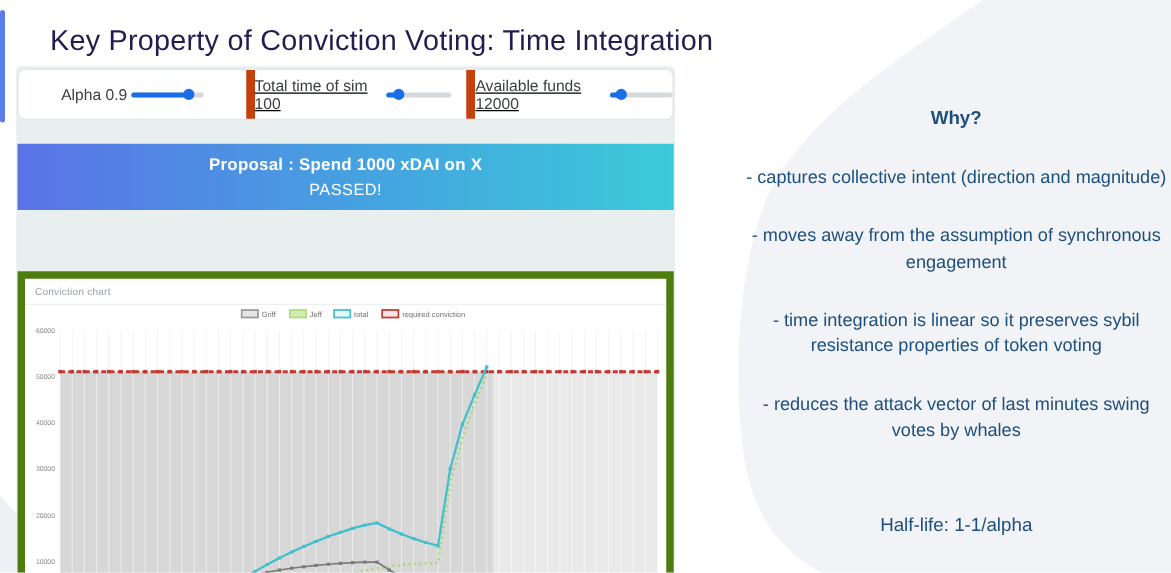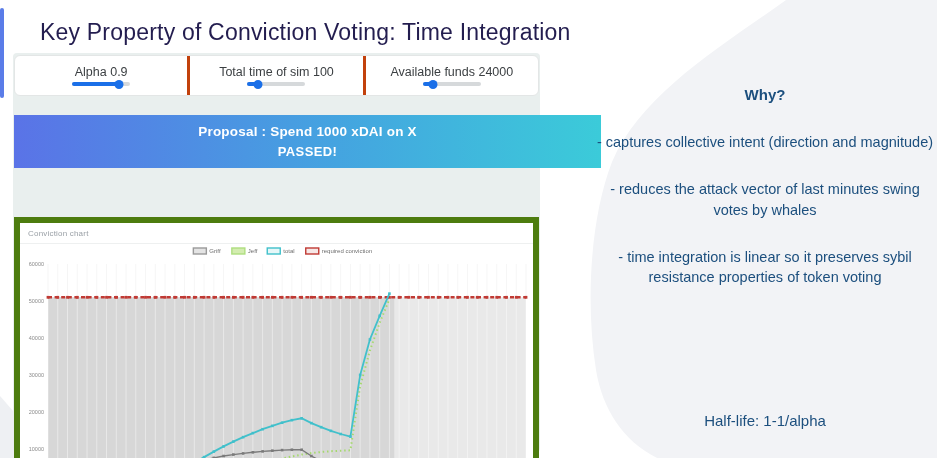--- a/index.html
+++ b/index.html
@@ -17,35 +17,35 @@
   }
 
   .app-bg{position:absolute;left:13px;top:53px;width:527px;height:399px;background:#e9efee;z-index:1;border-radius:4px;}
 
   
   .slider-card{
     position:absolute;left:14px;top:55px;width:525px;height:41px;z-index:2;
     background:#ffffff;border:1px solid #e3e6e6;border-radius:6px;
     display:flex;box-sizing:border-box;
   }
-  .slider-col{flex:1;display:flex;flex-direction:column;align-items:center;justify-content:center;gap:3px;}
-  .slider-col + .slider-col{border-left:3px solid #c2410c;}
+  .slider-col{flex:1;display:flex;flex-direction:row;align-items:center;justify-content:center;gap:3px;margin-left:12px;}
+  .slider-col + .slider-col{border-left:7px solid #c2410c;text-decoration:underline;}
   .slider-label{font-size:12.5px;color:#3b3f42;}
   .slider-track{position:relative;width:58px;height:4px;background:#d6d9db;border-radius:2px;cursor:pointer;}
   .slider-fill{position:absolute;left:0;top:0;height:4px;background:#1a6fe8;border-radius:2px;}
   .slider-thumb{position:absolute;top:-2.5px;width:9px;height:9px;border-radius:50%;background:#1a6fe8;transform:translateX(-4.5px);}
 
   
   .banner{
-    position:absolute;left:14px;top:115px;width:587px;height:53px;z-index:2;
+    position:absolute;left:14px;top:115px;width:525px;height:53px;z-index:2;
     background:linear-gradient(90deg,#5a73e7 0%,#44a4e0 55%,#3bcbd9 100%);
     display:flex;flex-direction:column;align-items:center;justify-content:center;gap:5px;
   }
   .banner-line1{color:#ffffff;font-size:13.5px;font-weight:700;letter-spacing:.2px;}
-  .banner-line2{color:#ffffff;font-size:13px;font-weight:700;letter-spacing:.4px;}
+  .banner-line2{color:#ffffff;font-size:13px;font-weight:400;letter-spacing:.4px;}
 
   
   .chart-card{
     position:absolute;left:14px;top:169px;width:525px;height:279px;z-index:2;
     background:#ffffff;border:6px solid #4d7c0f;box-sizing:border-box;margin-top:48px;
   }
   .chart-card-header{
     height:20px;border-bottom:1px solid #eef0f0;display:flex;align-items:center;
     padding-left:8px;font-size:8px;color:#9aa0a6;letter-spacing:.2px;
   }
@@ -85,21 +85,21 @@
       </div>
     </div>
     <div class="slider-col">
       <div class="slider-label">Total time of sim 100</div>
       <div class="slider-track">
         <div class="slider-fill" style="width:18%"></div>
         <div class="slider-thumb" style="left:18%"></div>
       </div>
     </div>
     <div class="slider-col">
-      <div class="slider-label">Available funds 24000</div>
+      <div class="slider-label">Available funds 12000</div>
       <div class="slider-track">
         <div class="slider-fill" style="width:17%"></div>
         <div class="slider-thumb" style="left:17%"></div>
       </div>
     </div>
   </div>
 
 <div class="banner">
   <div class="banner-line1">Proposal : Spend 1000 xDAI on X</div>
   <div class="banner-line2">PASSED!</div>
@@ -403,19 +403,20 @@
       <text x="263.25" y="9.3" font-size="6" fill="#6f6f6f">total</text>
       <rect x="285.75" y="4" width="13" height="6" fill="#f6e7e6" stroke="#c03a34" stroke-width="1.4"></rect>
       <text x="301.75" y="9.3" font-size="6" fill="#6f6f6f">required conviction</text>
     </svg>
 </div>
 
 <div class="why-panel">
   <p class="why-heading">Why?</p>
   <div id="why-bullets">
       <p>- captures collective intent (direction and magnitude)</p>
+      <p>- moves away from the assumption of synchronous engagement</p>
+      <p>- time integration is linear so it preserves sybil resistance properties of token voting</p>
       <p>- reduces the attack vector of last minutes swing votes by whales</p>
-      <p>- time integration is linear so it preserves sybil resistance properties of token voting</p>
     </div>
 </div>
 <div class="halflife">
   <b>Half-life:</b><span> 1-1/alpha</span>
 </div>
 
 </body></html>

